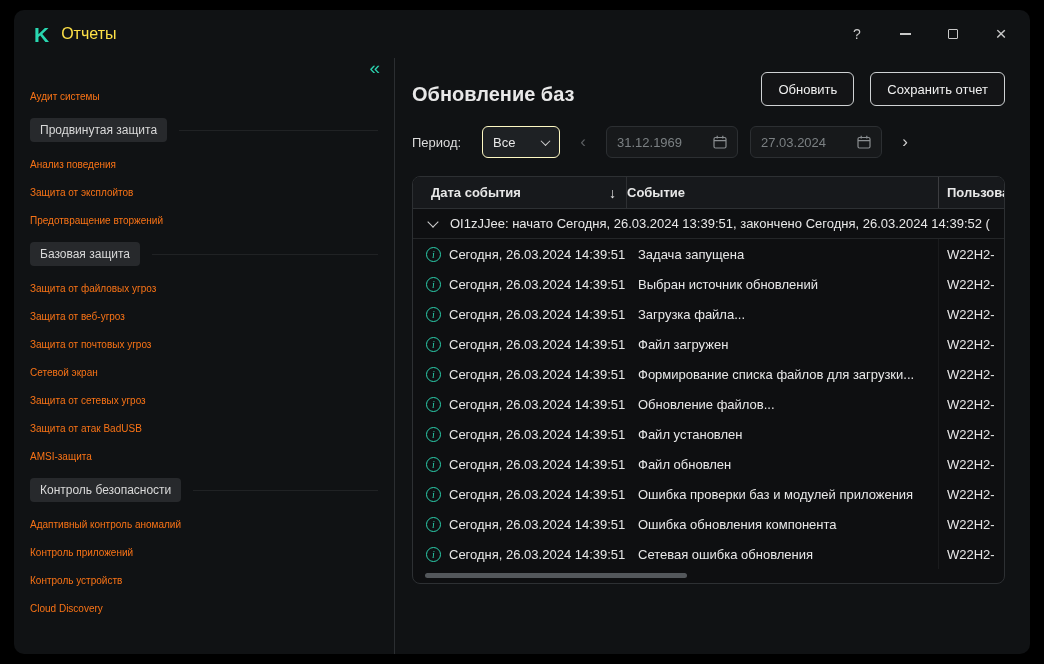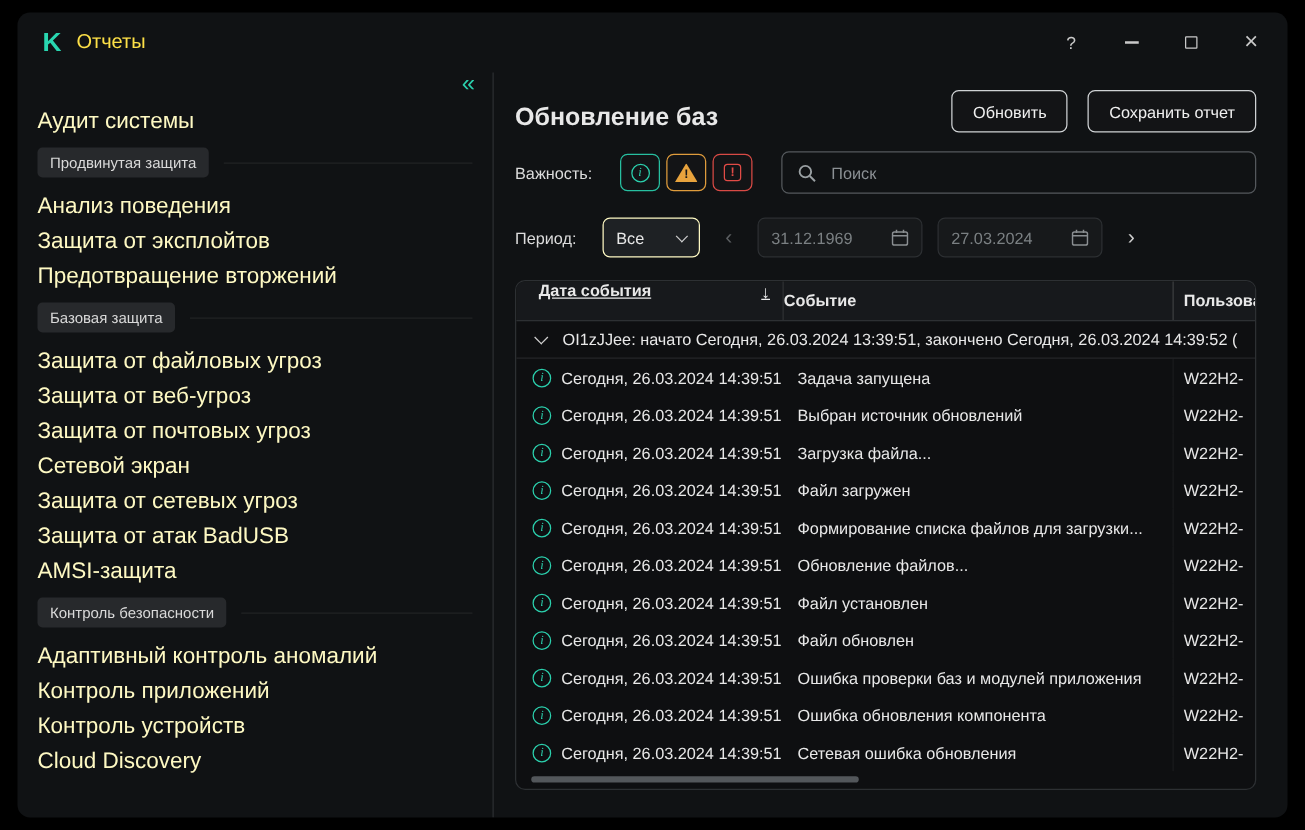--- a/index.html
+++ b/index.html
@@ -21,21 +21,21 @@
   .controls { margin-left:auto; margin-right:14px; display:flex; align-items:center; }
   .ctrl { width:30px; height:30px; display:flex; align-items:center; justify-content:center; color:#c9c9c9; font-size:14px; margin-left:18px; cursor:default; }
   .min-glyph { width:11px; height:2px; background:#c9c9c9; }
   .max-glyph { width:10px; height:10px; border:1px solid #c9c9c9; border-radius:1px; }
   .close-ctrl { font-size:19px; }
 
   
   .sidebar { position:absolute; top:48px; left:0; width:381px; bottom:0; border-right:1px solid #2b2e31; }
   .collapse { position:absolute; top:0px; right:14px; color:#2bd0ad; font-size:19px; line-height:1; cursor:pointer; }
   .sb-list { position:absolute; top:24px; left:16px; right:16px; }
-  .sb-item { font-size:18px; color:#fef9c3; padding:6.5px 0; line-height:15px; white-space:nowrap; cursor:pointer; }
+  .sb-item { font-size:10px; color:#f97316; padding:6.5px 0; line-height:15px; white-space:nowrap; cursor:pointer; }
   .sb-section { display:flex; align-items:center; margin:8px 0; }
   .pill { background:#27292c; border-radius:4px; padding:5px 10px; font-size:12px; line-height:14px; color:#d9d9d9; white-space:nowrap; }
   .sb-line { flex:1; height:1px; background:rgba(255,255,255,0.07); margin-left:12px; }
 
   
   .main { position:absolute; left:382px; top:48px; right:0; bottom:0; padding:0 25px 0 16px; }
   .main-header { margin-top:14px; display:flex; align-items:flex-end; height:34px; }
   .page-title { font-size:20px; font-weight:bold; margin:0; }
   .btn { margin-left:16px; background:#131416; border:1px solid #cfd2d4; border-radius:6px; color:#f0f0f0; font-size:13px; padding:0 16px; height:34px; cursor:pointer; font-family:inherit; white-space:nowrap; }
   .btn-first { margin-left:auto; }
@@ -63,21 +63,21 @@
   .select { width:78px; height:32px; background:#1e2124; border:1px solid #fef9c3; border-radius:6px; display:flex; align-items:center; justify-content:space-between; padding:0 10px; font-size:13px; cursor:pointer; }
   .chev { width:7px; height:7px; border-right:1.5px solid #cfcfcf; border-bottom:1.5px solid #cfcfcf; transform:rotate(45deg) translate(-1px,-1px); }
   .chev-btn { width:22px; text-align:center; font-size:17px; cursor:pointer; user-select:none; }
   .chev-prev { color:#5b5e61; margin-left:12px; }
   .chev-next { color:#cfcfcf; margin-left:12px; }
   .date-box { width:132px; height:32px; background:#17191b; border:1px solid #2c2f32; border-radius:6px; display:flex; align-items:center; justify-content:space-between; padding:0 10px; color:#7b8083; font-size:13px; margin-left:12px; cursor:pointer;gap:12px; }
 
   
   .table { margin-top:18px; height:408px; border:1px solid #2d3033; border-radius:8px; position:relative; overflow:hidden; background:#0e0f11; }
   .thead { display:flex; height:32px; align-items:stretch; background:#17191c; border-bottom:1px solid #2d3033; font-weight:bold; font-size:13px; }
-  .th-date { width:213px; padding:0 10px 0 18px; display:flex; justify-content:space-between; cursor:pointer;text-decoration:underline; }
+  .th-date { width:213px; padding:0 10px 0 18px; display:flex; align-items:center; justify-content:space-between; cursor:pointer; }
   .sort-ic { font-weight:bold; color:#e8e8e8; font-size:14px; }
   .th-event { width:312px; border-left:1px solid rgba(255,255,255,0.10); display:flex; align-items:center; }
   .th-user { flex:1; padding-left:8px; border-left:1px solid rgba(255,255,255,0.16); display:flex; align-items:center; white-space:nowrap; overflow:hidden; }
 
   .group-row { display:flex; align-items:center; height:30px; border-bottom:1px solid #242628; font-size:13px; padding-left:16px; white-space:nowrap; overflow:hidden; cursor:pointer; }
   .gchev { width:8px; height:8px; border-right:1.5px solid #cfcfcf; border-bottom:1.5px solid #cfcfcf; transform:rotate(45deg); margin-right:13px; margin-top:-4px; flex:none; }
   .group-text { overflow:hidden; white-space:nowrap; }
 
   .trow { display:flex; height:30px; align-items:center; font-size:13px; }
   .c-date { width:213px; display:flex; align-items:center; padding-left:13px; gap:8px; flex:none; }
@@ -144,41 +144,20 @@
   </div>
 
   <div class="main">
 
     <div class="main-header">
       <h1 class="page-title">Обновление баз</h1>
       <button class="btn btn-first">Обновить</button>
       <button class="btn">Сохранить отчет</button>
     </div>
 
-    <div class="filters-row">
-      <span class="flabel">Важность:</span>
-      <div class="sev-group">
-        <div class="sev-btn sev-info">
-            <span class="info-circ"></span>
-          </div>
-        <div class="sev-btn sev-warn">
-            <span class="warn-tri"></span>
-          </div>
-        <div class="sev-btn sev-crit">
-            <span class="crit-sq"></span>
-          </div>
-      </div>
-      <div class="search">
-        <svg width="15" height="15" viewBox="0 0 15 15">
-            <circle cx="6.3" cy="6.3" r="4.6" fill="none" stroke="#9aa0a3" stroke-width="1.5"></circle>
-            <line x1="9.8" y1="9.8" x2="14" y2="14" stroke="#9aa0a3" stroke-width="1.5"></line>
-          </svg>
-        <input type="text" placeholder="Поиск" style="">
-      </div>
-    </div>
 
     <div class="period-row">
       <span class="plabel">Период:</span>
       <div class="select">
         <span>Все</span>
         <span class="chev"></span>
       </div>
       <span class="chev-btn chev-prev">‹</span>
       <div class="date-box">
         <span>31.12.1969</span>

